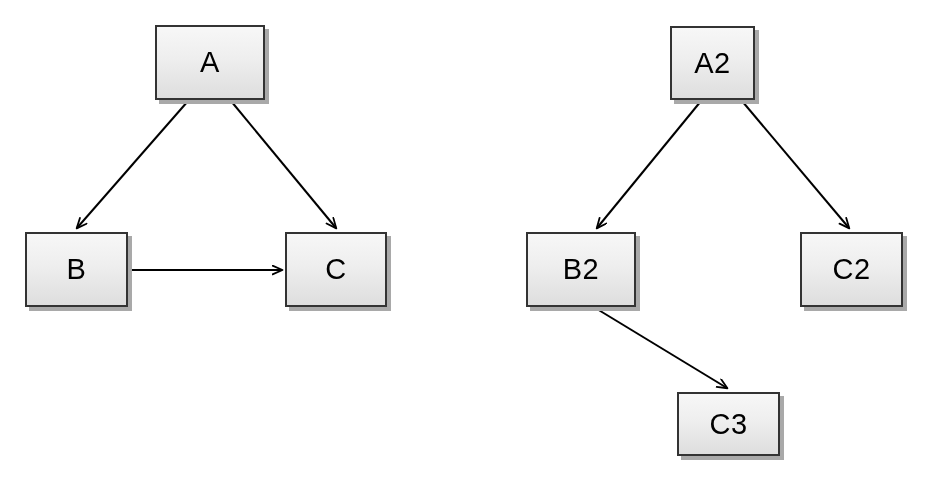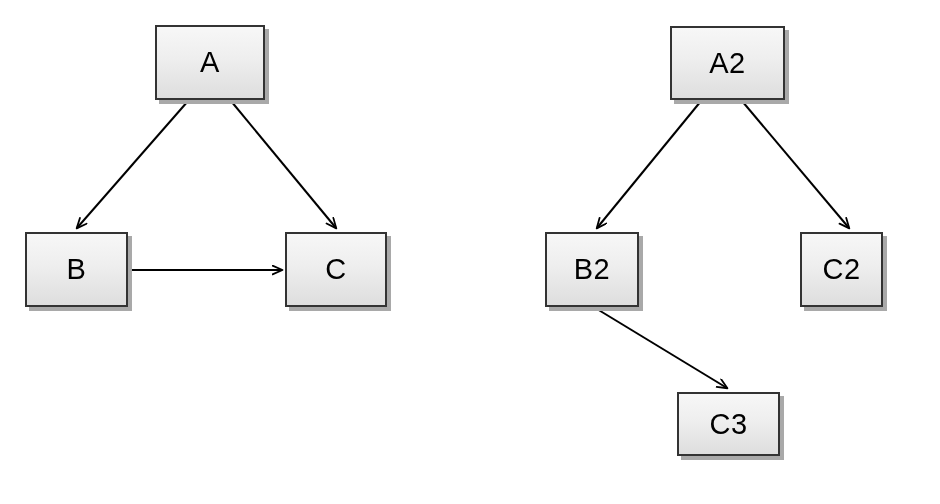--- a/index.html
+++ b/index.html
@@ -72,26 +72,26 @@
   <div class="node" style="left:155px; top:25px; width:110px; height:75px;">
     <span class="node-label">A</span>
   </div>
   <div class="node" style="left:25px; top:232px; width:103px; height:75px;">
     <span class="node-label">B</span>
   </div>
   <div class="node" style="left:285px; top:232px; width:102px; height:75px;">
     <span class="node-label">C</span>
   </div>
 
-  <div class="node" style="left:670px; top:26px; width:115px; height:74px;">
+  <div class="node" style="left:670px; top:26px; width:85px; height:74px;">
     <span class="node-label">A2</span>
   </div>
-  <div class="node" style="left:545px; top:232px; width:94px; height:75px;">
+  <div class="node" style="left:526px; top:232px; width:110px; height:75px;">
     <span class="node-label">B2</span>
   </div>
-  <div class="node" style="left:800px; top:232px; width:83px; height:75px;">
+  <div class="node" style="left:800px; top:232px; width:103px; height:75px;">
     <span class="node-label">C2</span>
   </div>
   <div class="node" style="left:677px; top:392px; width:103px; height:64px;">
     <span class="node-label">C3</span>
   </div>
 
 </div>
 
 </body></html>

